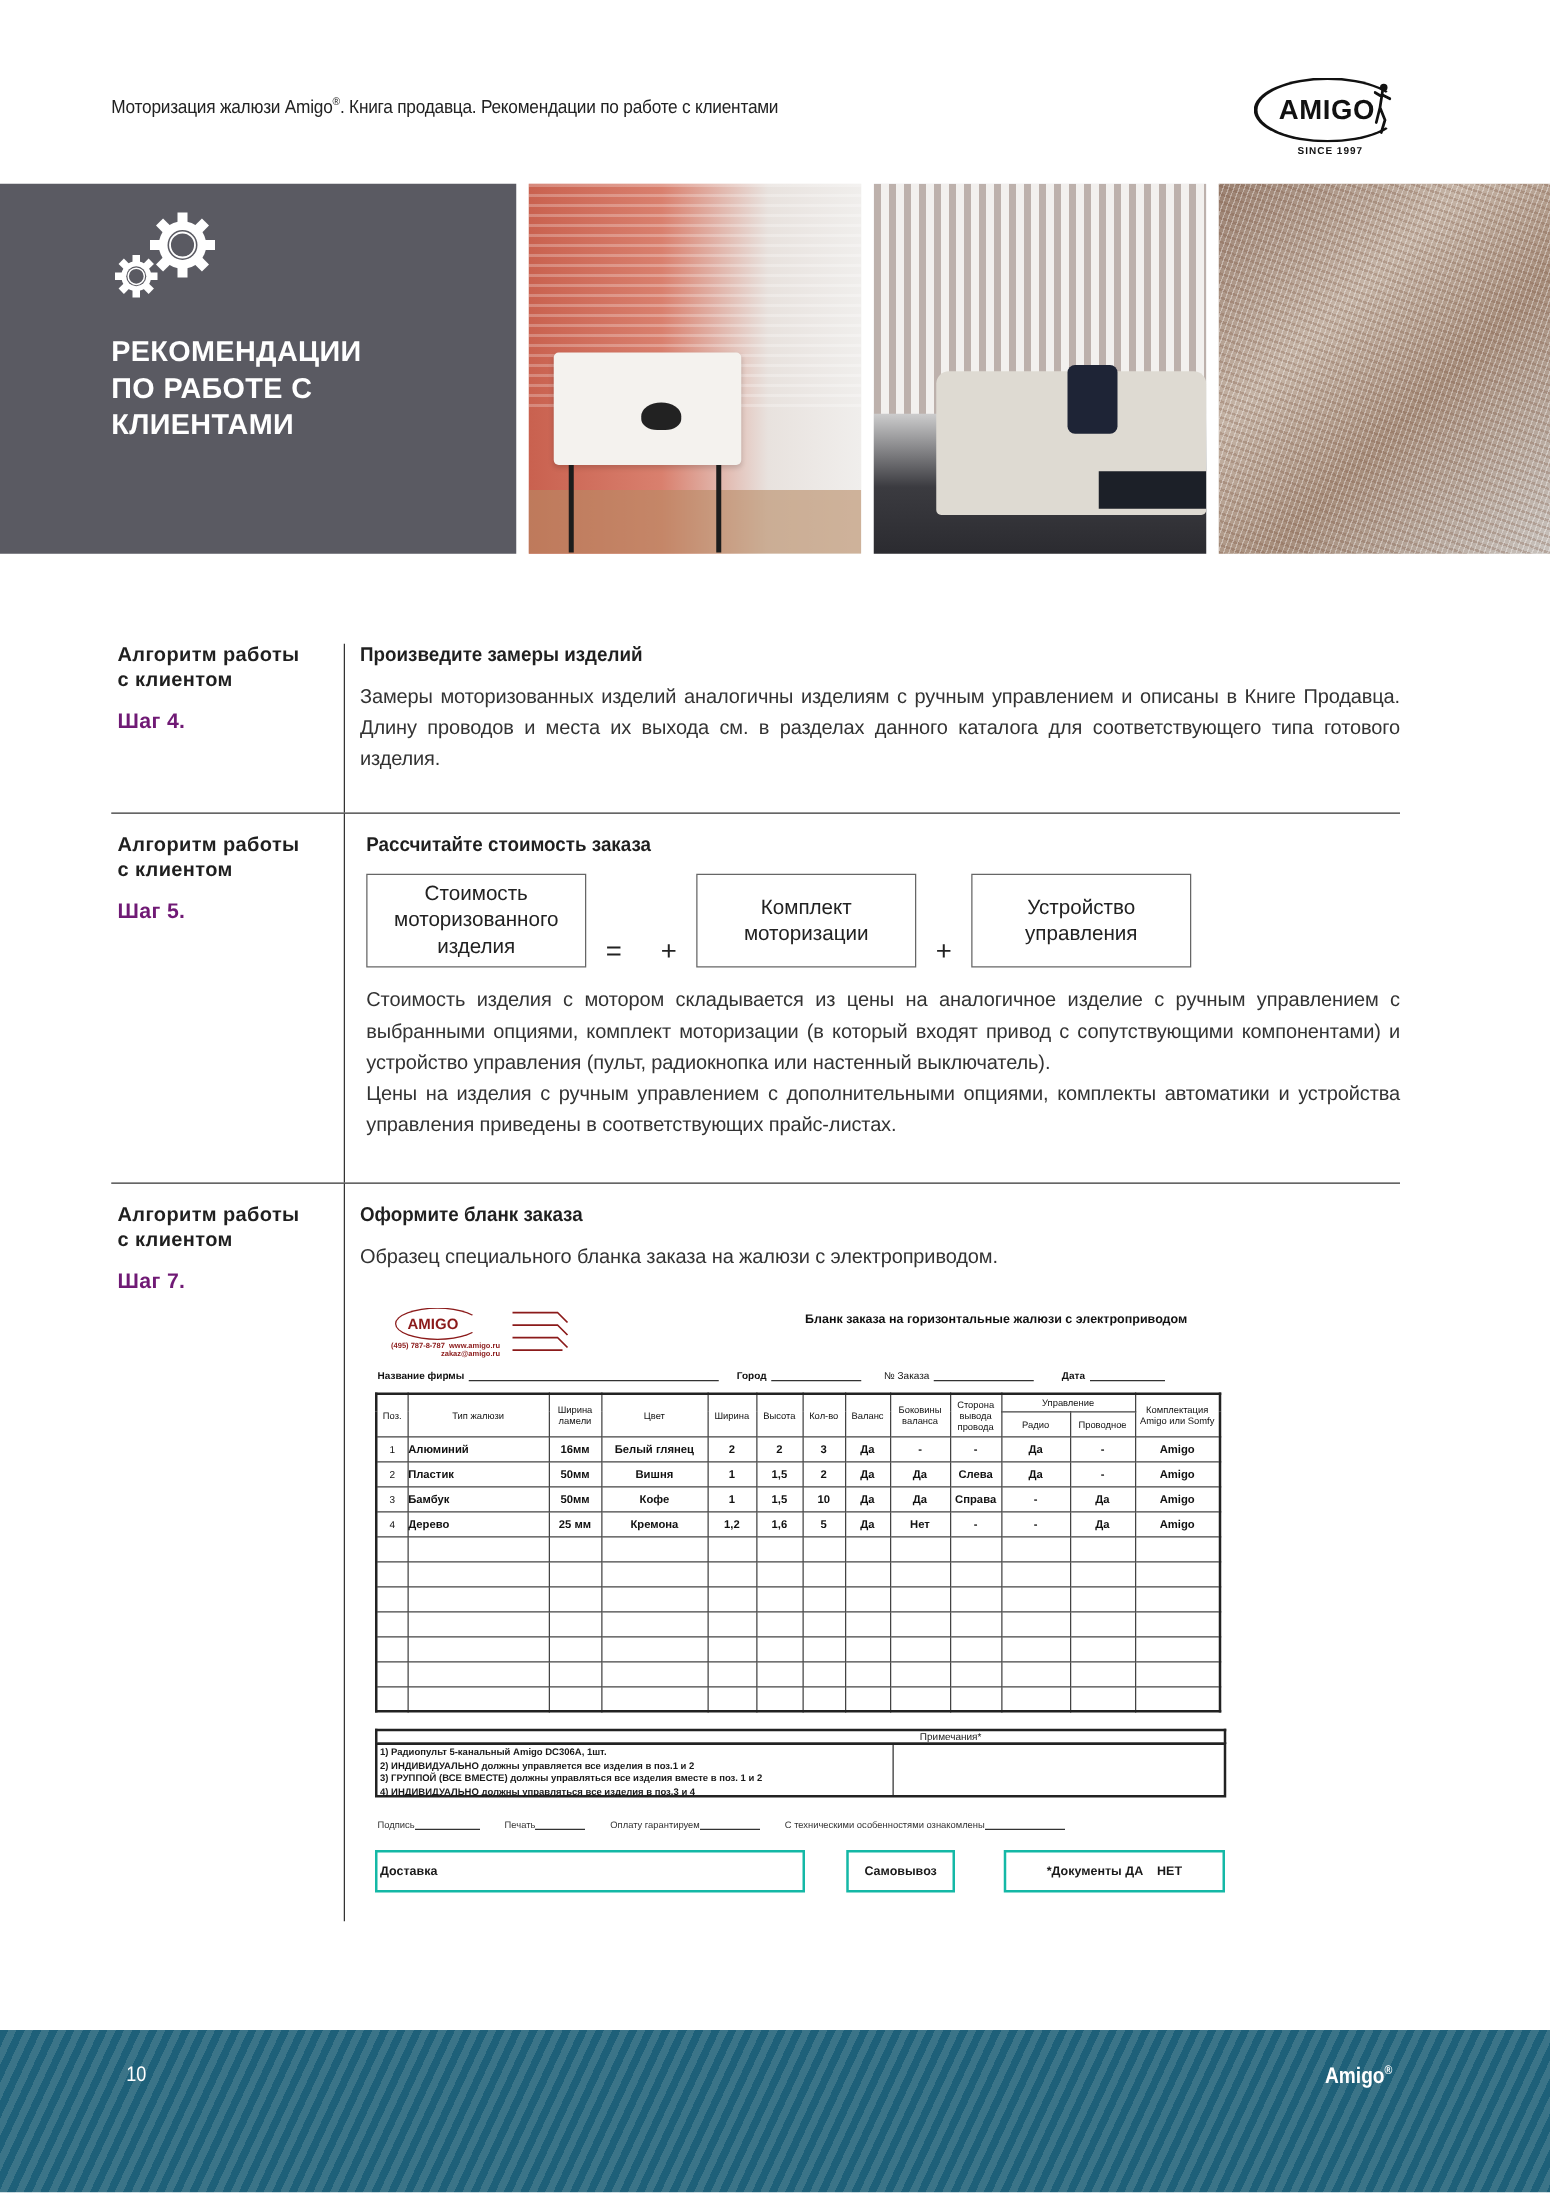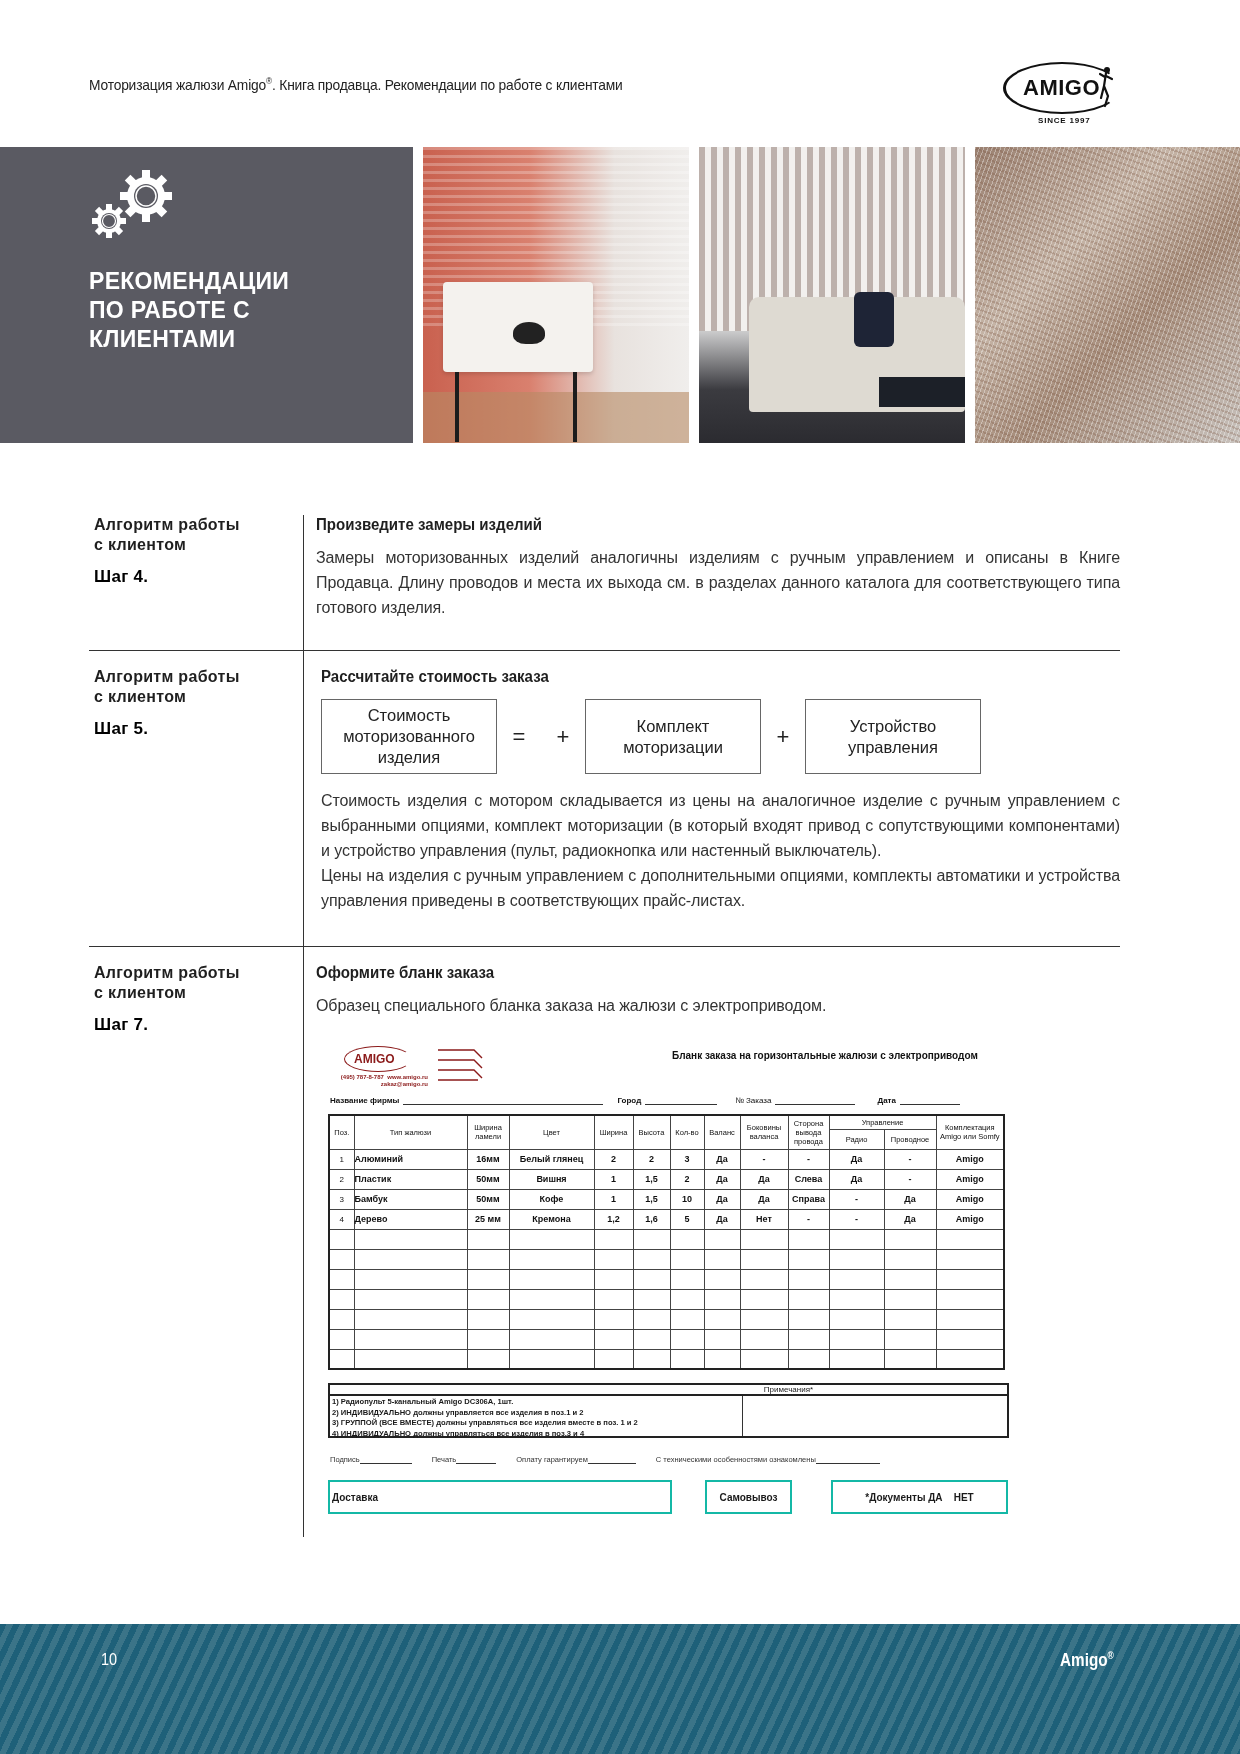--- a/index.html
+++ b/index.html
@@ -28,30 +28,30 @@
   .chair { position: absolute; left: 20px; top: 135px; width: 150px; height: 90px; background: #f4f2ee; border-radius: 4px; box-shadow: 0 2px 4px rgba(0,0,0,0.15); }
   .chair-leg { position: absolute; top: 225px; width: 4px; height: 70px; background: #1c1c1c; }
   .teapot { position: absolute; left: 90px; top: 175px; width: 32px; height: 22px; background: #222; border-radius: 50% 50% 40% 40%; }
   .floor-1 { position: absolute; left: 0; top: 245px; width: 100%; height: 51px; background: #b88a64; opacity: 0.6; }
   .sofa { position: absolute; left: 50px; top: 150px; width: 216px; height: 115px; background: #dedad2; border-radius: 10px 10px 4px 4px; }
   .cushion { position: absolute; left: 155px; top: 145px; width: 40px; height: 55px; background: #1e2436; border-radius: 6px; }
   .table { position: absolute; left: 180px; top: 230px; width: 86px; height: 30px; background: #1c2028; }
   .weave { position: absolute; left: 0; top: 0; width: 100%; height: 100%; background: repeating-linear-gradient(110deg, rgba(255,255,255,0.35) 0 1px, transparent 1px 4px), repeating-linear-gradient(20deg, rgba(120,80,60,0.25) 0 2px, transparent 2px 6px); }
 
   .steps { position: absolute; left: 89px; top: 515px; width: 1031px; }
-  .step { position: relative; display: flex; gap: 28px; }
+  .step { position: relative; display: flex; }
   .step-left { width: 186px; padding-left: 5px; flex-shrink: 0; }
   .step-algo { font-size: 16px; font-weight: bold; color: #1f1f1f; line-height: 20px; letter-spacing: 0.3px; }
-  .step-num { font-size: 17px; font-weight: bold; color: #000000; margin-top: 12px; letter-spacing: 0.3px; }
+  .step-num { font-size: 17px; font-weight: bold; color: #701a75; margin-top: 12px; letter-spacing: 0.3px; }
   .step-right { flex: 1; border-left: 1px solid #333; padding-left: 12px; }
   .step-title { font-size: 16px; font-weight: bold; color: #1f1f1f; line-height: 20px; transform: scaleX(0.94); transform-origin: left; white-space: nowrap; }
   .step-body { font-size: 16px; color: #333; line-height: 25px; margin-top: 10px; text-align: justify; letter-spacing: -0.1px; }
   .step-divider { height: 1px; background: #333; width: 1031px; }
 
-  .formula { display: flex; align-items: center; margin-top: 12px; margin-bottom: 14px; }
+  .formula { display: flex; align-items: flex-end; margin-top: 12px; margin-bottom: 14px; }
   .f-box { width: 176px; height: 75px; border: 1px solid #666; display: flex; align-items: center; justify-content: center; text-align: center; font-size: 16.5px; line-height: 21px; color: #222; padding: 0 4px; }
   .f-op { width: 44px; text-align: center; font-size: 22px; color: #222; }
 
   .form { position: relative; margin-top: 24px; width: 700px; height: 470px; font-family: "Liberation Sans", sans-serif; }
   .form-logo { position: absolute; left: 28px; top: 4px; width: 68px; height: 26px; border: 1.5px solid #8b1a1a; border-radius: 50%; border-right-color: transparent; }
   .form-logo-word { position: absolute; left: 38px; top: 10px; font-size: 12px; font-weight: bold; color: #8b1a1a; }
   .form-contacts { position: absolute; left: 16px; top: 32px; font-size: 6px; color: #8b1a1a; font-weight: bold; line-height: 7px; text-align: right; width: 96px; }
   .form-lines { position: absolute; left: 120px; top: 4px; width: 48px; height: 36px; }
   .form-title { position: absolute; left: 356px; top: 8px; font-size: 10px; font-weight: bold; color: #111; white-space: nowrap; }
   .form-fields { position: absolute; left: 14px; top: 54px; font-size: 8px; color: #111; font-weight: bold; display: flex; gap: 0; white-space: nowrap; }

